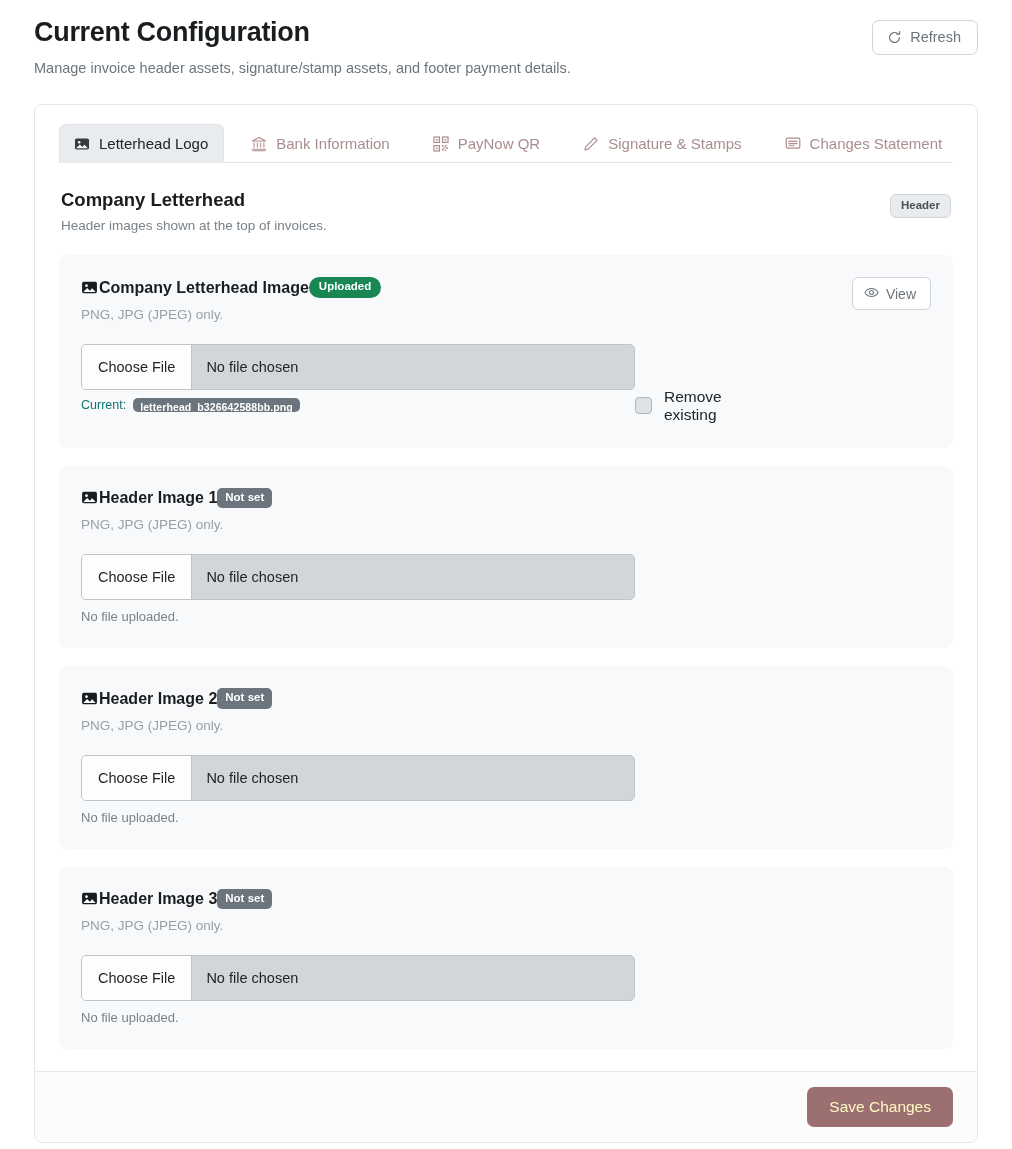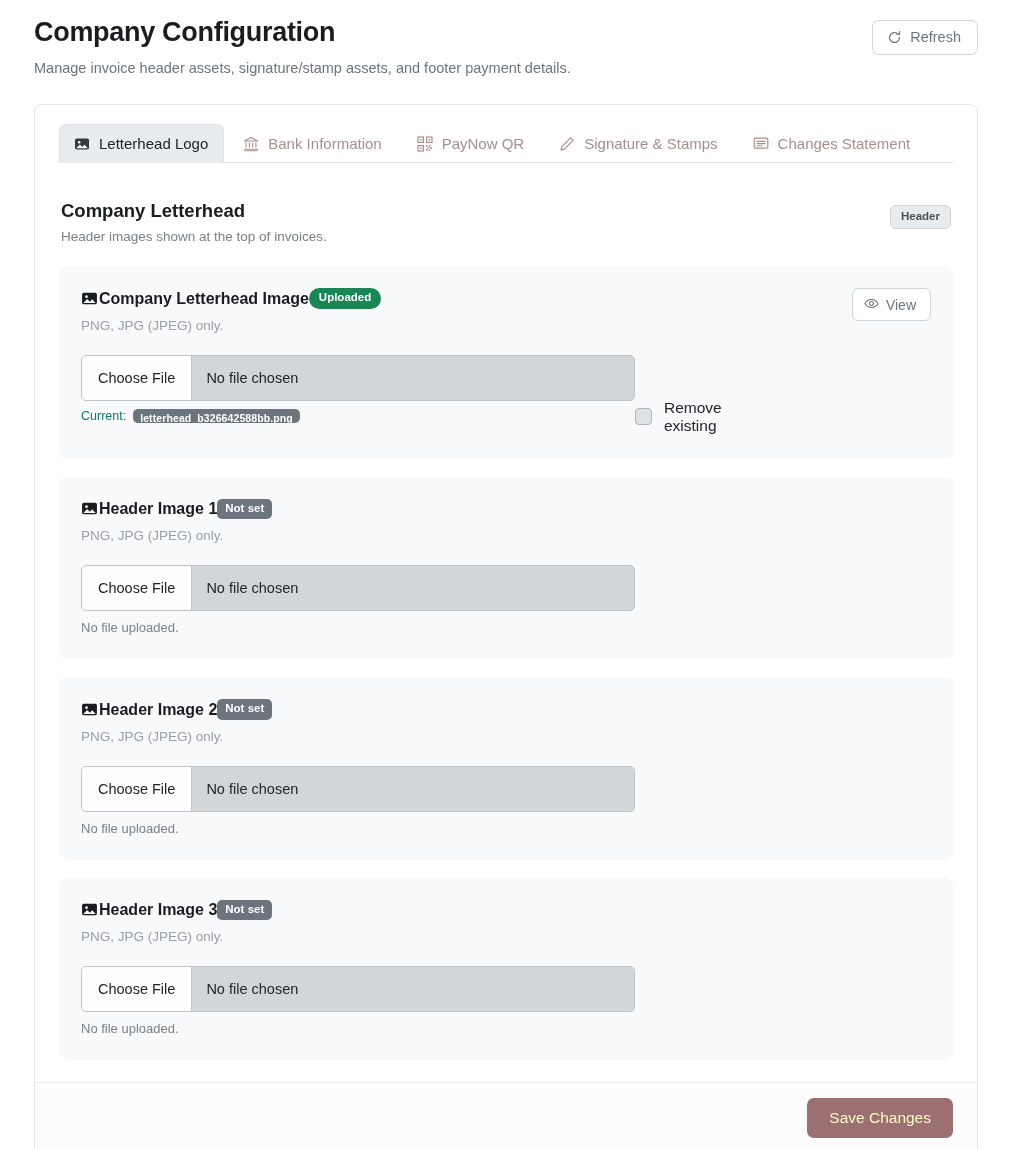--- a/index.html
+++ b/index.html
@@ -58,23 +58,23 @@
     background: #ffffff;
     overflow: hidden;
   }
   .panel-body { padding: 18px 24px 22px 24px; }
 
   
   .tabs {
     display: flex;
     align-items: flex-end;
     border-bottom: 1px solid #e1e3e5;
-    margin: 0 0 16px 0;
+    margin: 0 0 5px 0;
     padding-left: 0;
-    gap: 4px;
+    gap: 12px;
   }
   .tab {
     display: inline-flex;
     align-items: center;
     gap: 9px;
     font-size: 15px;
     color: #a98e8e;
     padding: 10px 15px 11px 14px;
     border: 1px solid transparent;
     border-bottom: none;
@@ -284,21 +284,21 @@
     cursor: pointer;
     line-height: 1;
     font-family: "Liberation Sans", sans-serif;
   }
 </style>
 </head>
 <body>
 
 <div class="page-header">
   <div class="ph-left">
-    <div class="page-title">Company Configuration</div>
+    <div class="page-title">Current Configuration</div>
     <div class="page-subtitle">Manage invoice header assets, signature/stamp assets, and footer payment details.</div>
   </div>
   <button class="refresh-btn">
     <span class="ico">
       <svg width="15" height="15" viewBox="0 0 16 16" fill="none" stroke="#6c757d" stroke-width="1.3" stroke-linecap="round" stroke-linejoin="round">
         <path d="M13.3 8A5.3 5.3 0 1 1 11.6 4.1"></path>
         <path d="M13.4 1.6v2.8h-2.8"></path>
       </svg>
     </span>
     <span>Refresh</span>

